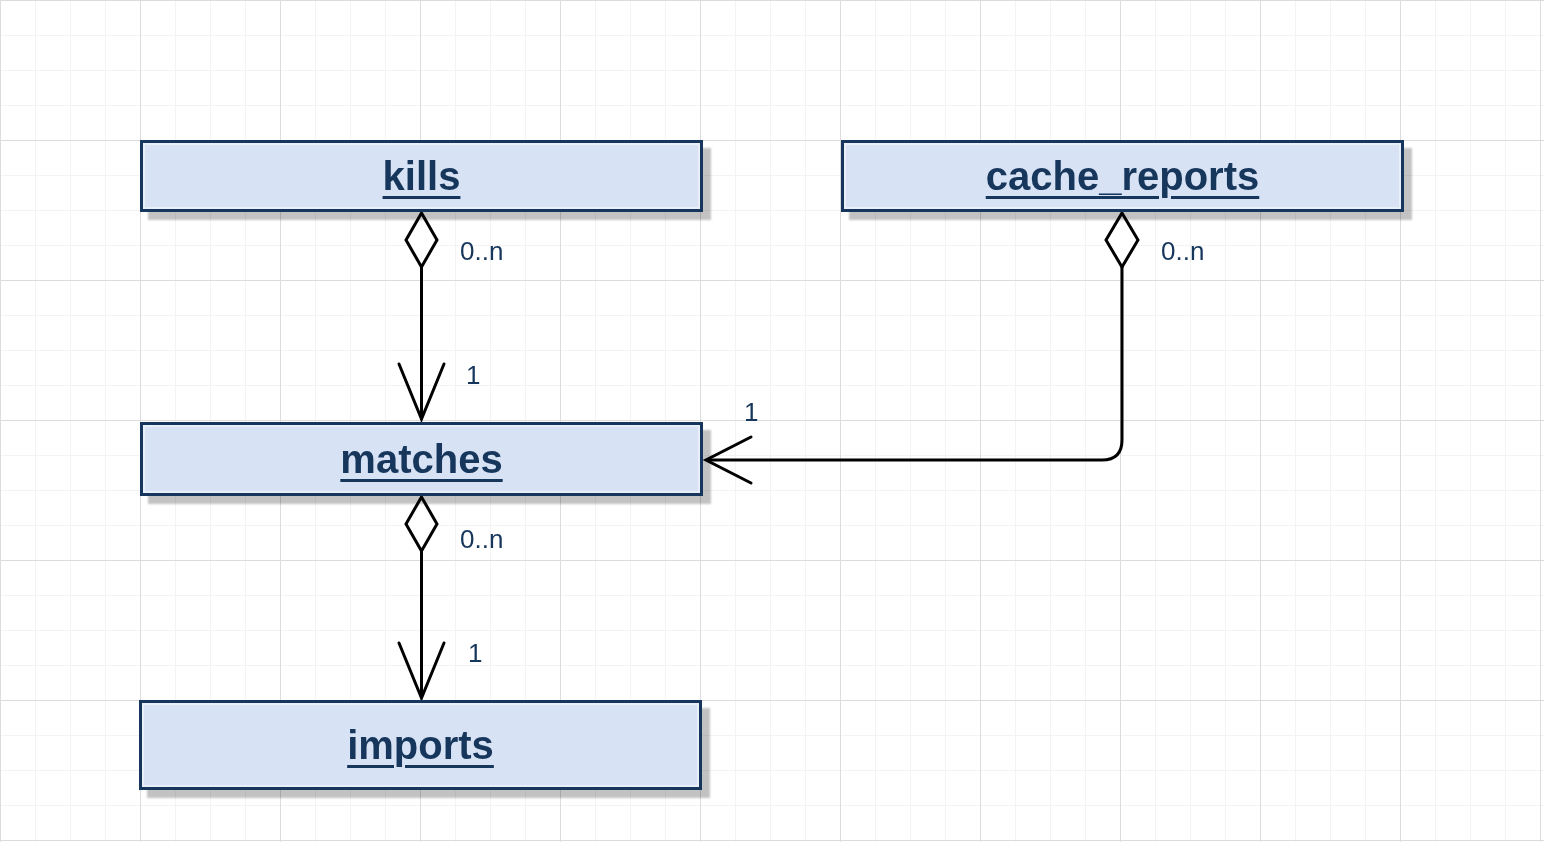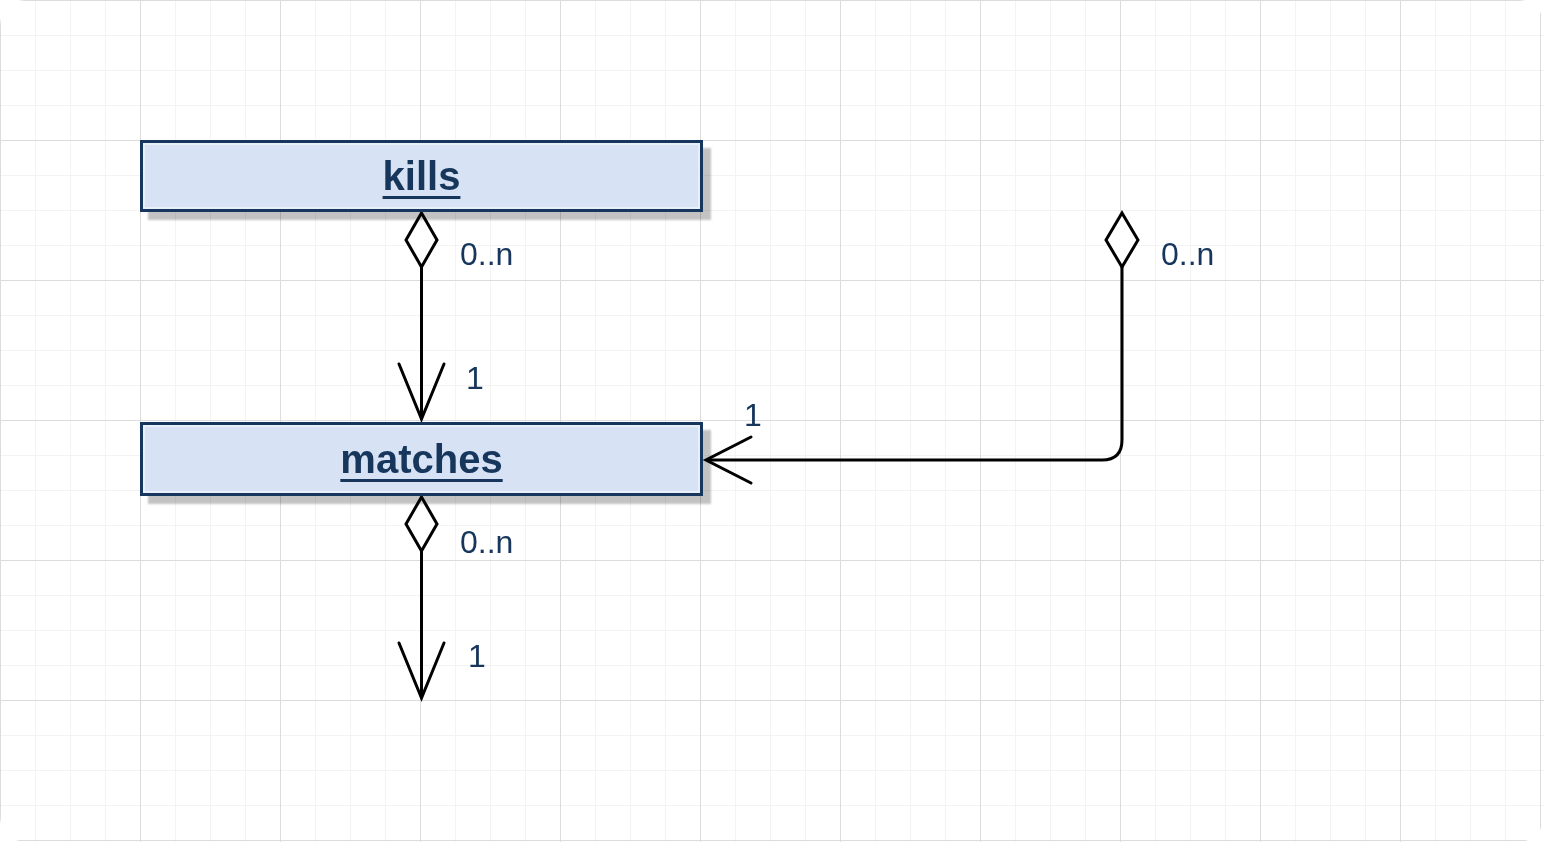--- a/index.html
+++ b/index.html
@@ -12,21 +12,20 @@
     height: 842px;
     overflow: hidden;
     font-family: "Liberation Sans", "DejaVu Sans", sans-serif;
     background-color: #ffffff;
     background-image:
       linear-gradient(to right, #dcdcdc 1px, transparent 1px),
       linear-gradient(to bottom, #dcdcdc 1px, transparent 1px),
       linear-gradient(to right, #f3f3f3 1px, transparent 1px),
       linear-gradient(to bottom, #f3f3f3 1px, transparent 1px);
     background-size: 140px 140px, 140px 140px, 35px 35px, 35px 35px;
-    border-radius: 26px;
   }
   .entity {
     position: absolute;
     box-sizing: border-box;
     background: #d7e2f5;
     border: 3px solid #17365d;
     box-shadow: inset 0 0 0 2px rgba(255,255,255,0.45), 8px 8px 2px rgba(0,0,0,0.24);
     display: flex;
     align-items: center;
     justify-content: center;
@@ -63,21 +62,21 @@
   }
   svg .openarrow {
     fill: none;
     stroke: #000000;
     stroke-width: 3;
     stroke-linecap: round;
   }
   .edge-label {
     position: absolute;
     color: #17365c;
-    font-size: 32px;
+    font-size: 26px;
     font-weight: 400;
     white-space: nowrap;
     line-height: 1;
   }
   #lblA0 { left: 460px;  top: 238px; }
   #lblA1 { left: 466px;  top: 362px; }
   #lblB0 { left: 460px;  top: 526px; }
   #lblB1 { left: 468px;  top: 640px; }
   #lblC0 { left: 1161px; top: 238px; }
   #lblC1 { left: 744px;  top: 399px; }
@@ -105,25 +104,31 @@
       <path class="line" d="M421.5,551 L421.5,696"></path>
       <polygon class="diamond" points="421.5,497 437,524 421.5,551 406,524"></polygon>
       <path class="openarrow" d="M399,643 L421.5,698 L444,643"></path>
     </g>
   </svg>
 
   <div class="entity" id="kills">
     <span class="title">kills</span>
   </div>
 
+  <div class="entity" id="cache_reports">
+    <span class="title">cache_reports</span>
+  </div>
 
   <div class="entity" id="matches">
     <span class="title">matches</span>
   </div>
 
+  <div class="entity" id="imports">
+    <span class="title">imports</span>
+  </div>
 
   <div class="edge-label" id="lblA0">0..n</div>
   <div class="edge-label" id="lblA1">1</div>
 
   <div class="edge-label" id="lblC0">0..n</div>
   <div class="edge-label" id="lblC1">1</div>
 
   <div class="edge-label" id="lblB0">0..n</div>
   <div class="edge-label" id="lblB1">1</div>
 

